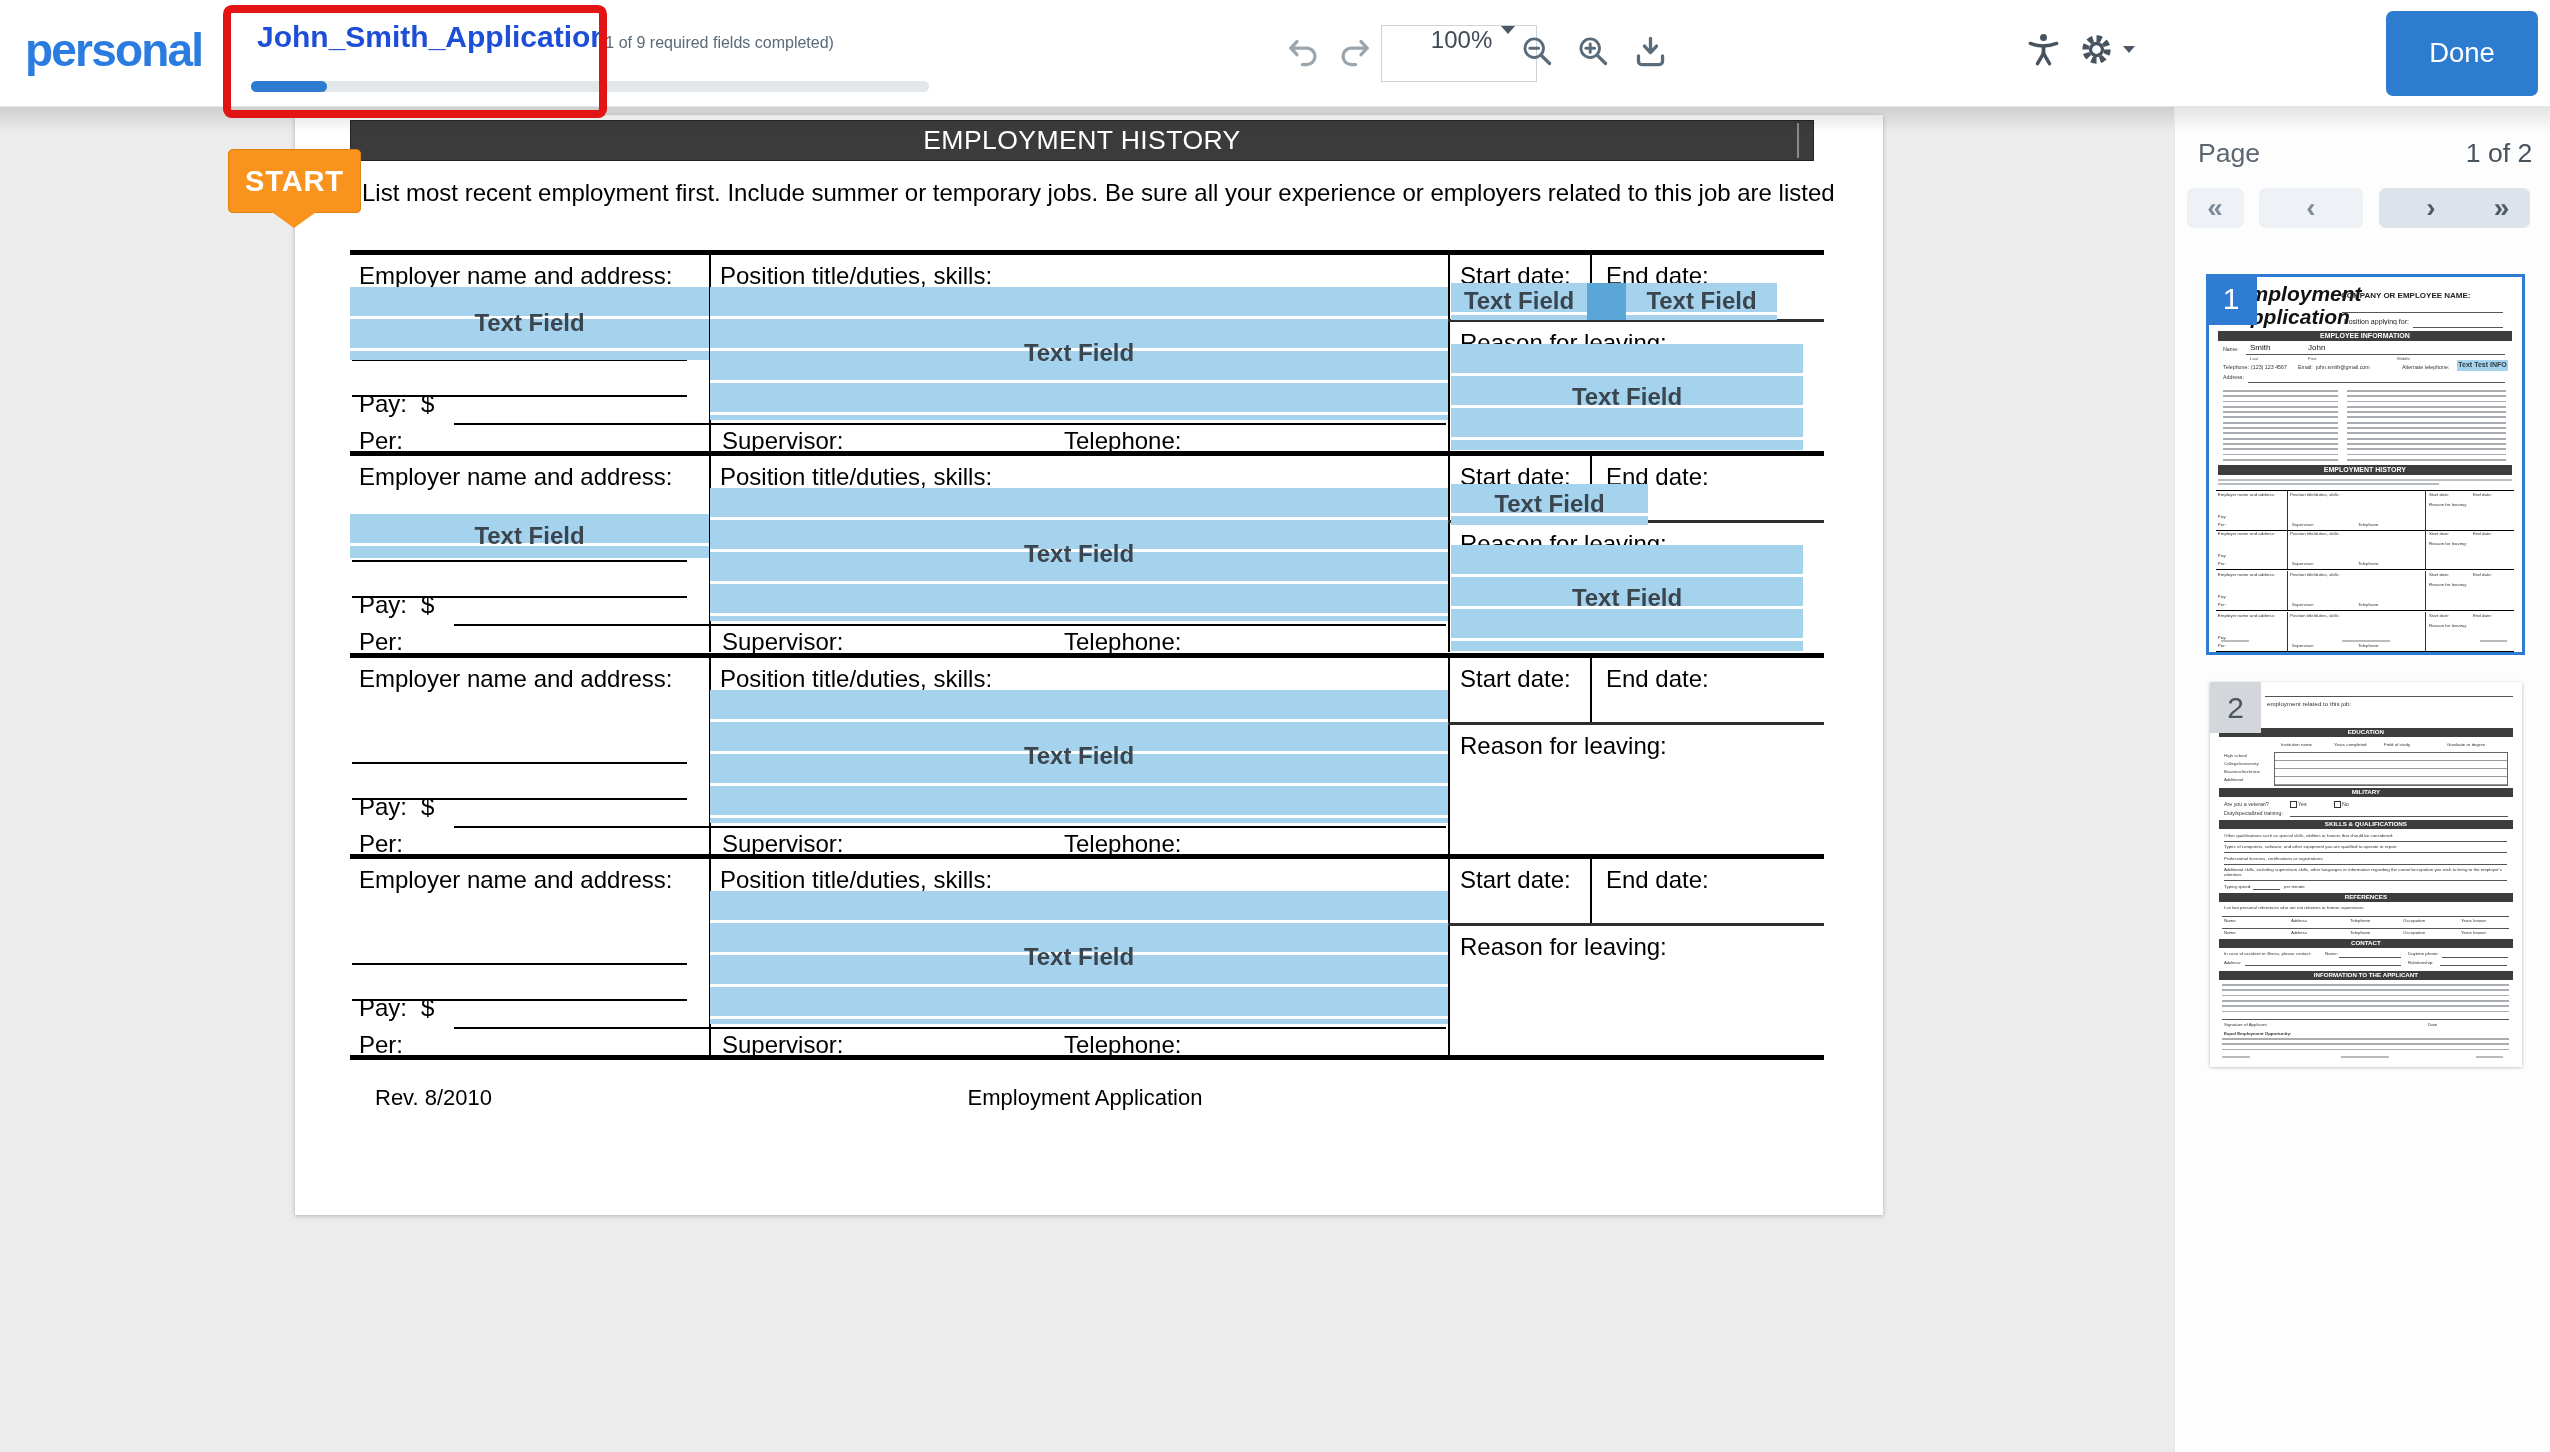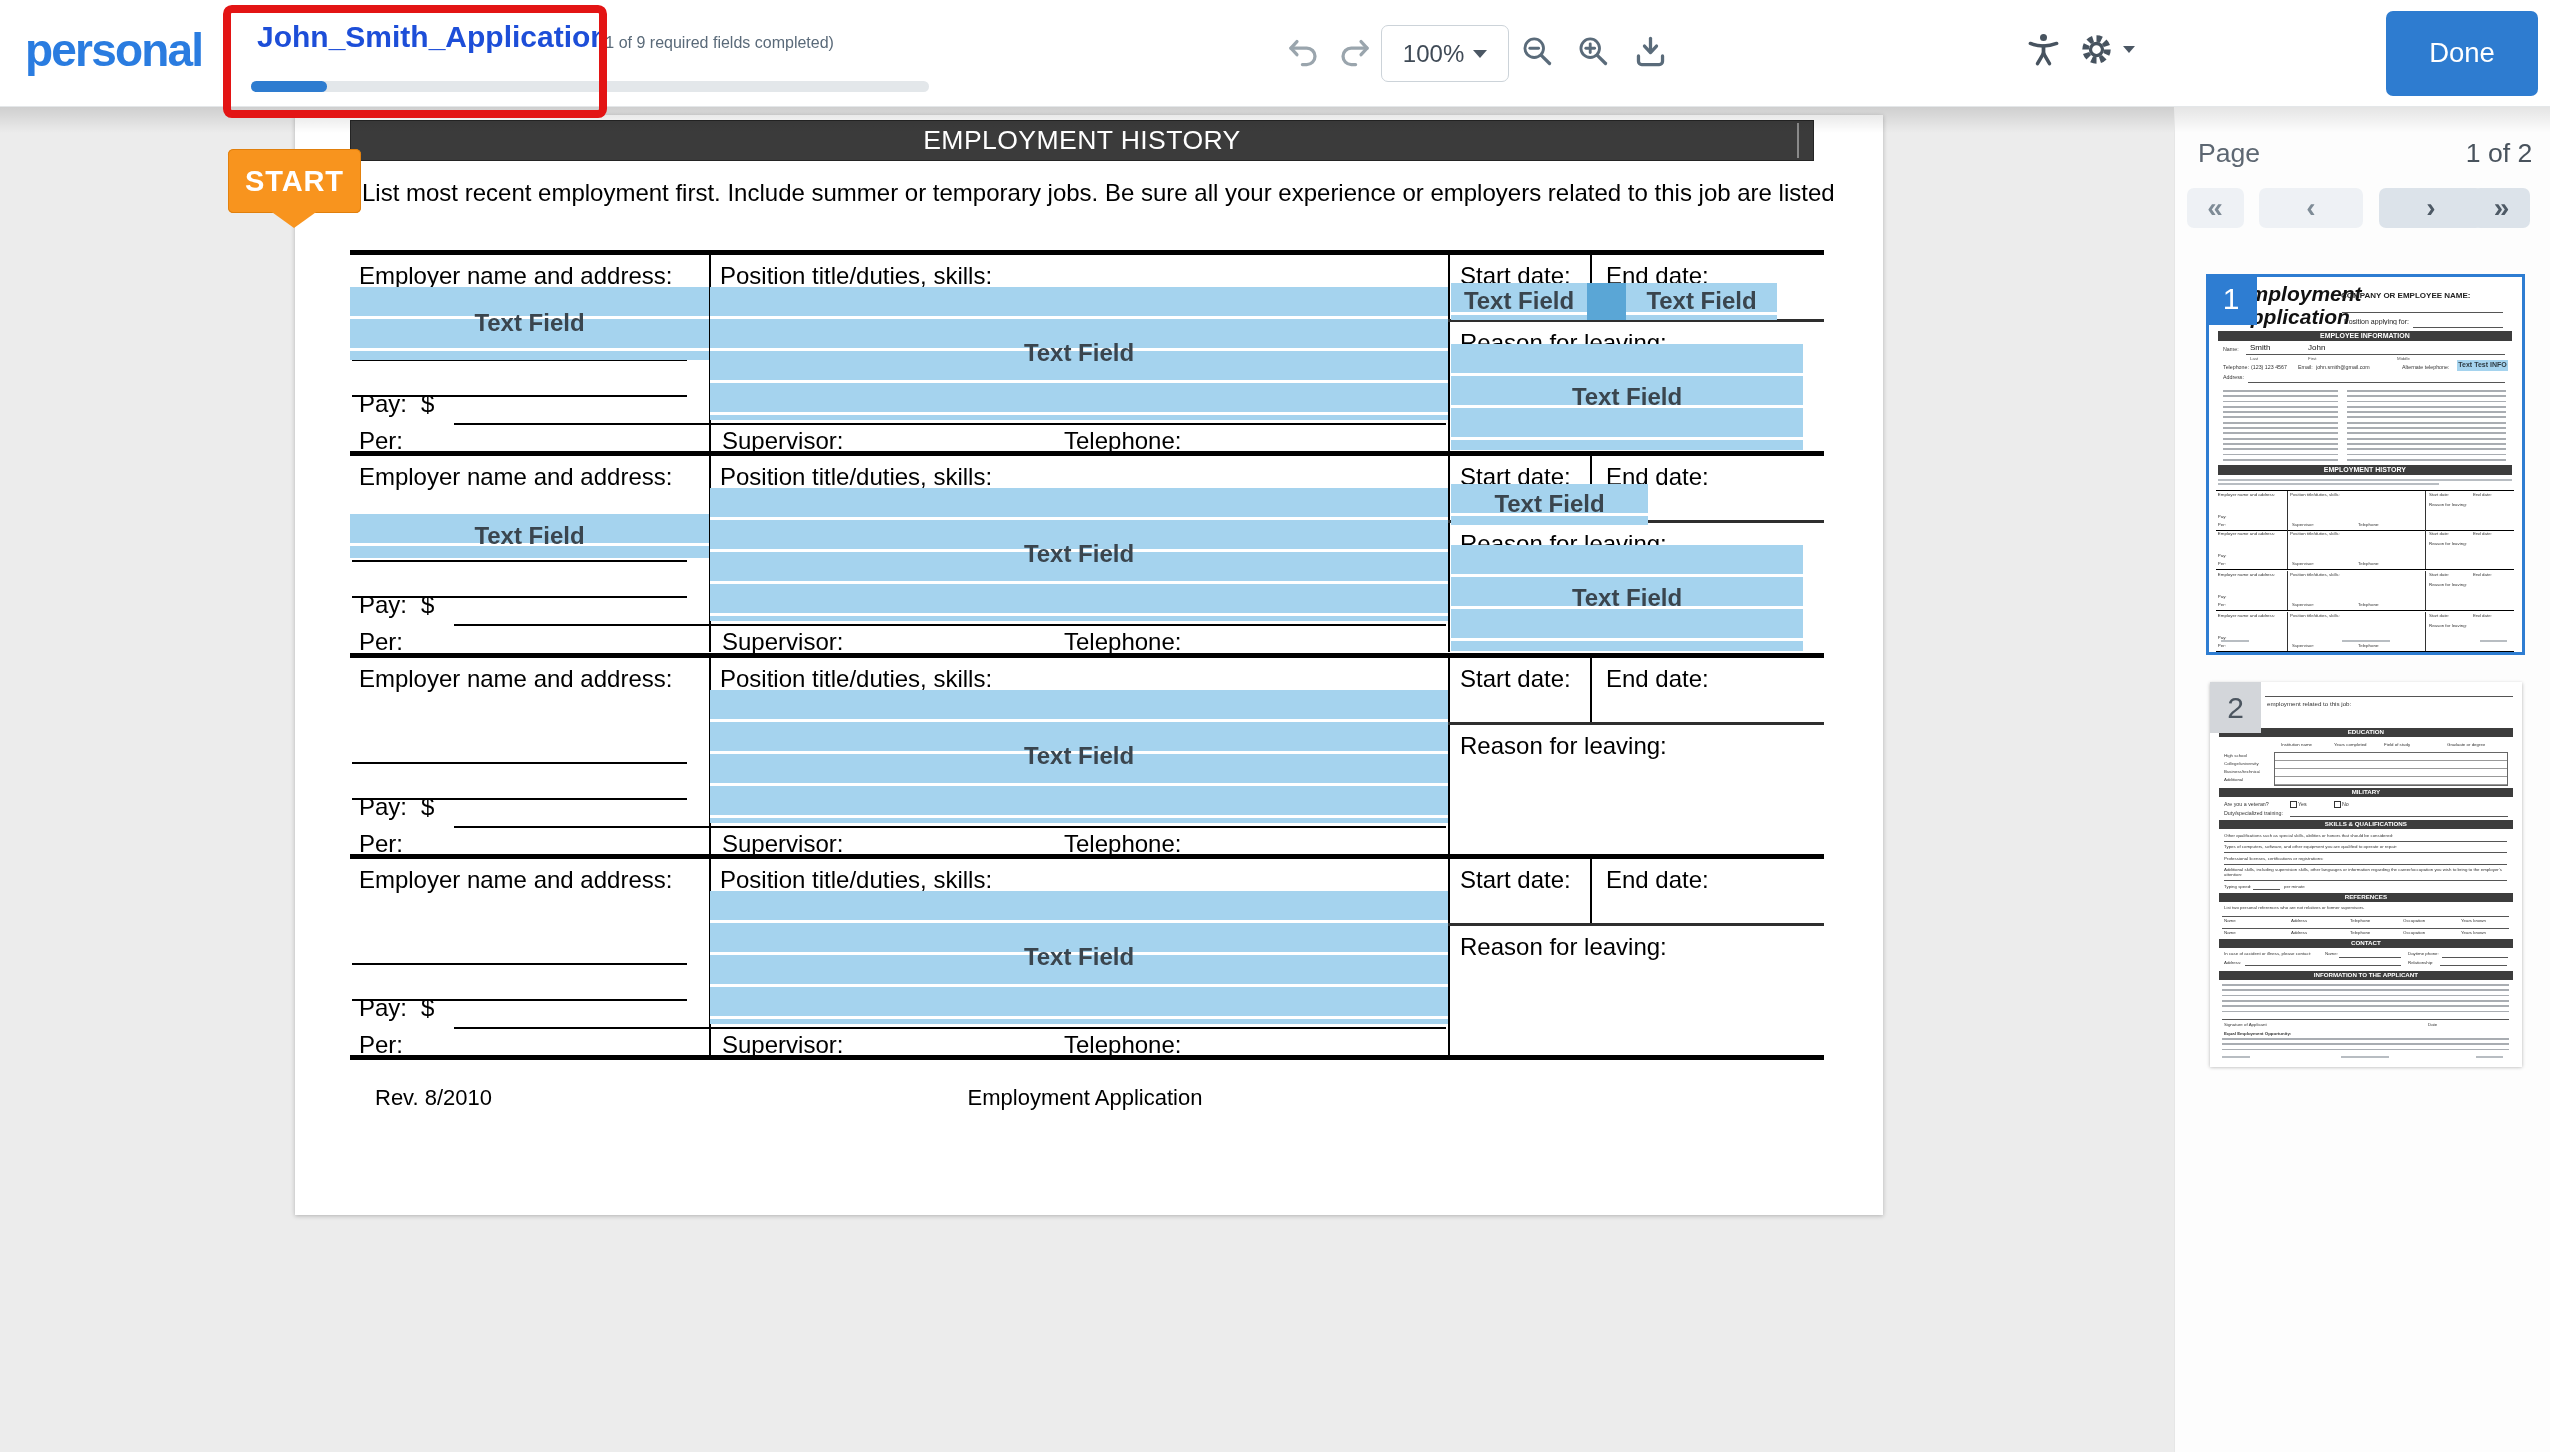--- a/index.html
+++ b/index.html
@@ -14,22 +14,22 @@
   #doc-title{left:257px;top:19.5px;font-size:30px;font-weight:600;color:#1d4ed8;}
   #progress-track{left:251px;top:81px;width:678px;height:10.6px;background:#e3e7ea;border-radius:5.3px;}
   #progress-fill{left:0;top:0;width:76px;height:10.6px;background:#2e7cd0;border-radius:5.3px;}
   #red-box{left:223px;top:5.3px;width:368px;height:97px;border:8px solid #e31414;border-radius:8.9px;
     z-index:31;pointer-events:none;}
   #fields-status{left:600px;top:34px;font-size:16px;color:#5a6a79;}
   .tool-ic{width:35px;height:35px;}
   .ic-slate{stroke:#5a6b7a;}
   .ic-gray{stroke:#9aa5ad;}
   .ic-dark{stroke:#47535f;}
-  #zoom-box{left:1381px;top:25px;width:126px;height:55px;border:1.8px solid #ccd3d9;border-radius:7px;
-    background:#fff;display:flex;align-items:center;justify-content:center;gap:8.9px;}
+  #zoom-box{left:1381px;top:25px;width:126px;height:55px;border:1.8px solid #ccd3d9;border-radius:0;
+    background:#fff;display:flex;align-items:flex-start;justify-content:center;gap:8.9px;padding-left:28px;}
   #zoom-box span{font-size:24px;color:#3f4a56;}
   .caret{width:0;height:0;border-left:7px solid transparent;border-right:7px solid transparent;
     border-top:8px solid #4b5764;}
   #btn-decline{left:2171px;top:10.6px;width:191px;height:85px;background:#e9ecef;border-radius:7px;
     display:flex;align-items:center;justify-content:center;font-size:27.5px;color:#3d4a55;cursor:pointer;}
   #btn-done{left:2386px;top:10.6px;width:152px;height:85px;background:#2e7cd0;border-radius:7px;
     display:flex;align-items:center;justify-content:center;font-size:27.5px;color:#fff;cursor:pointer;}
 
   
   #viewport{position:absolute;left:0;top:106px;width:2174px;height:1346px;background:#ececec;overflow:hidden;}

